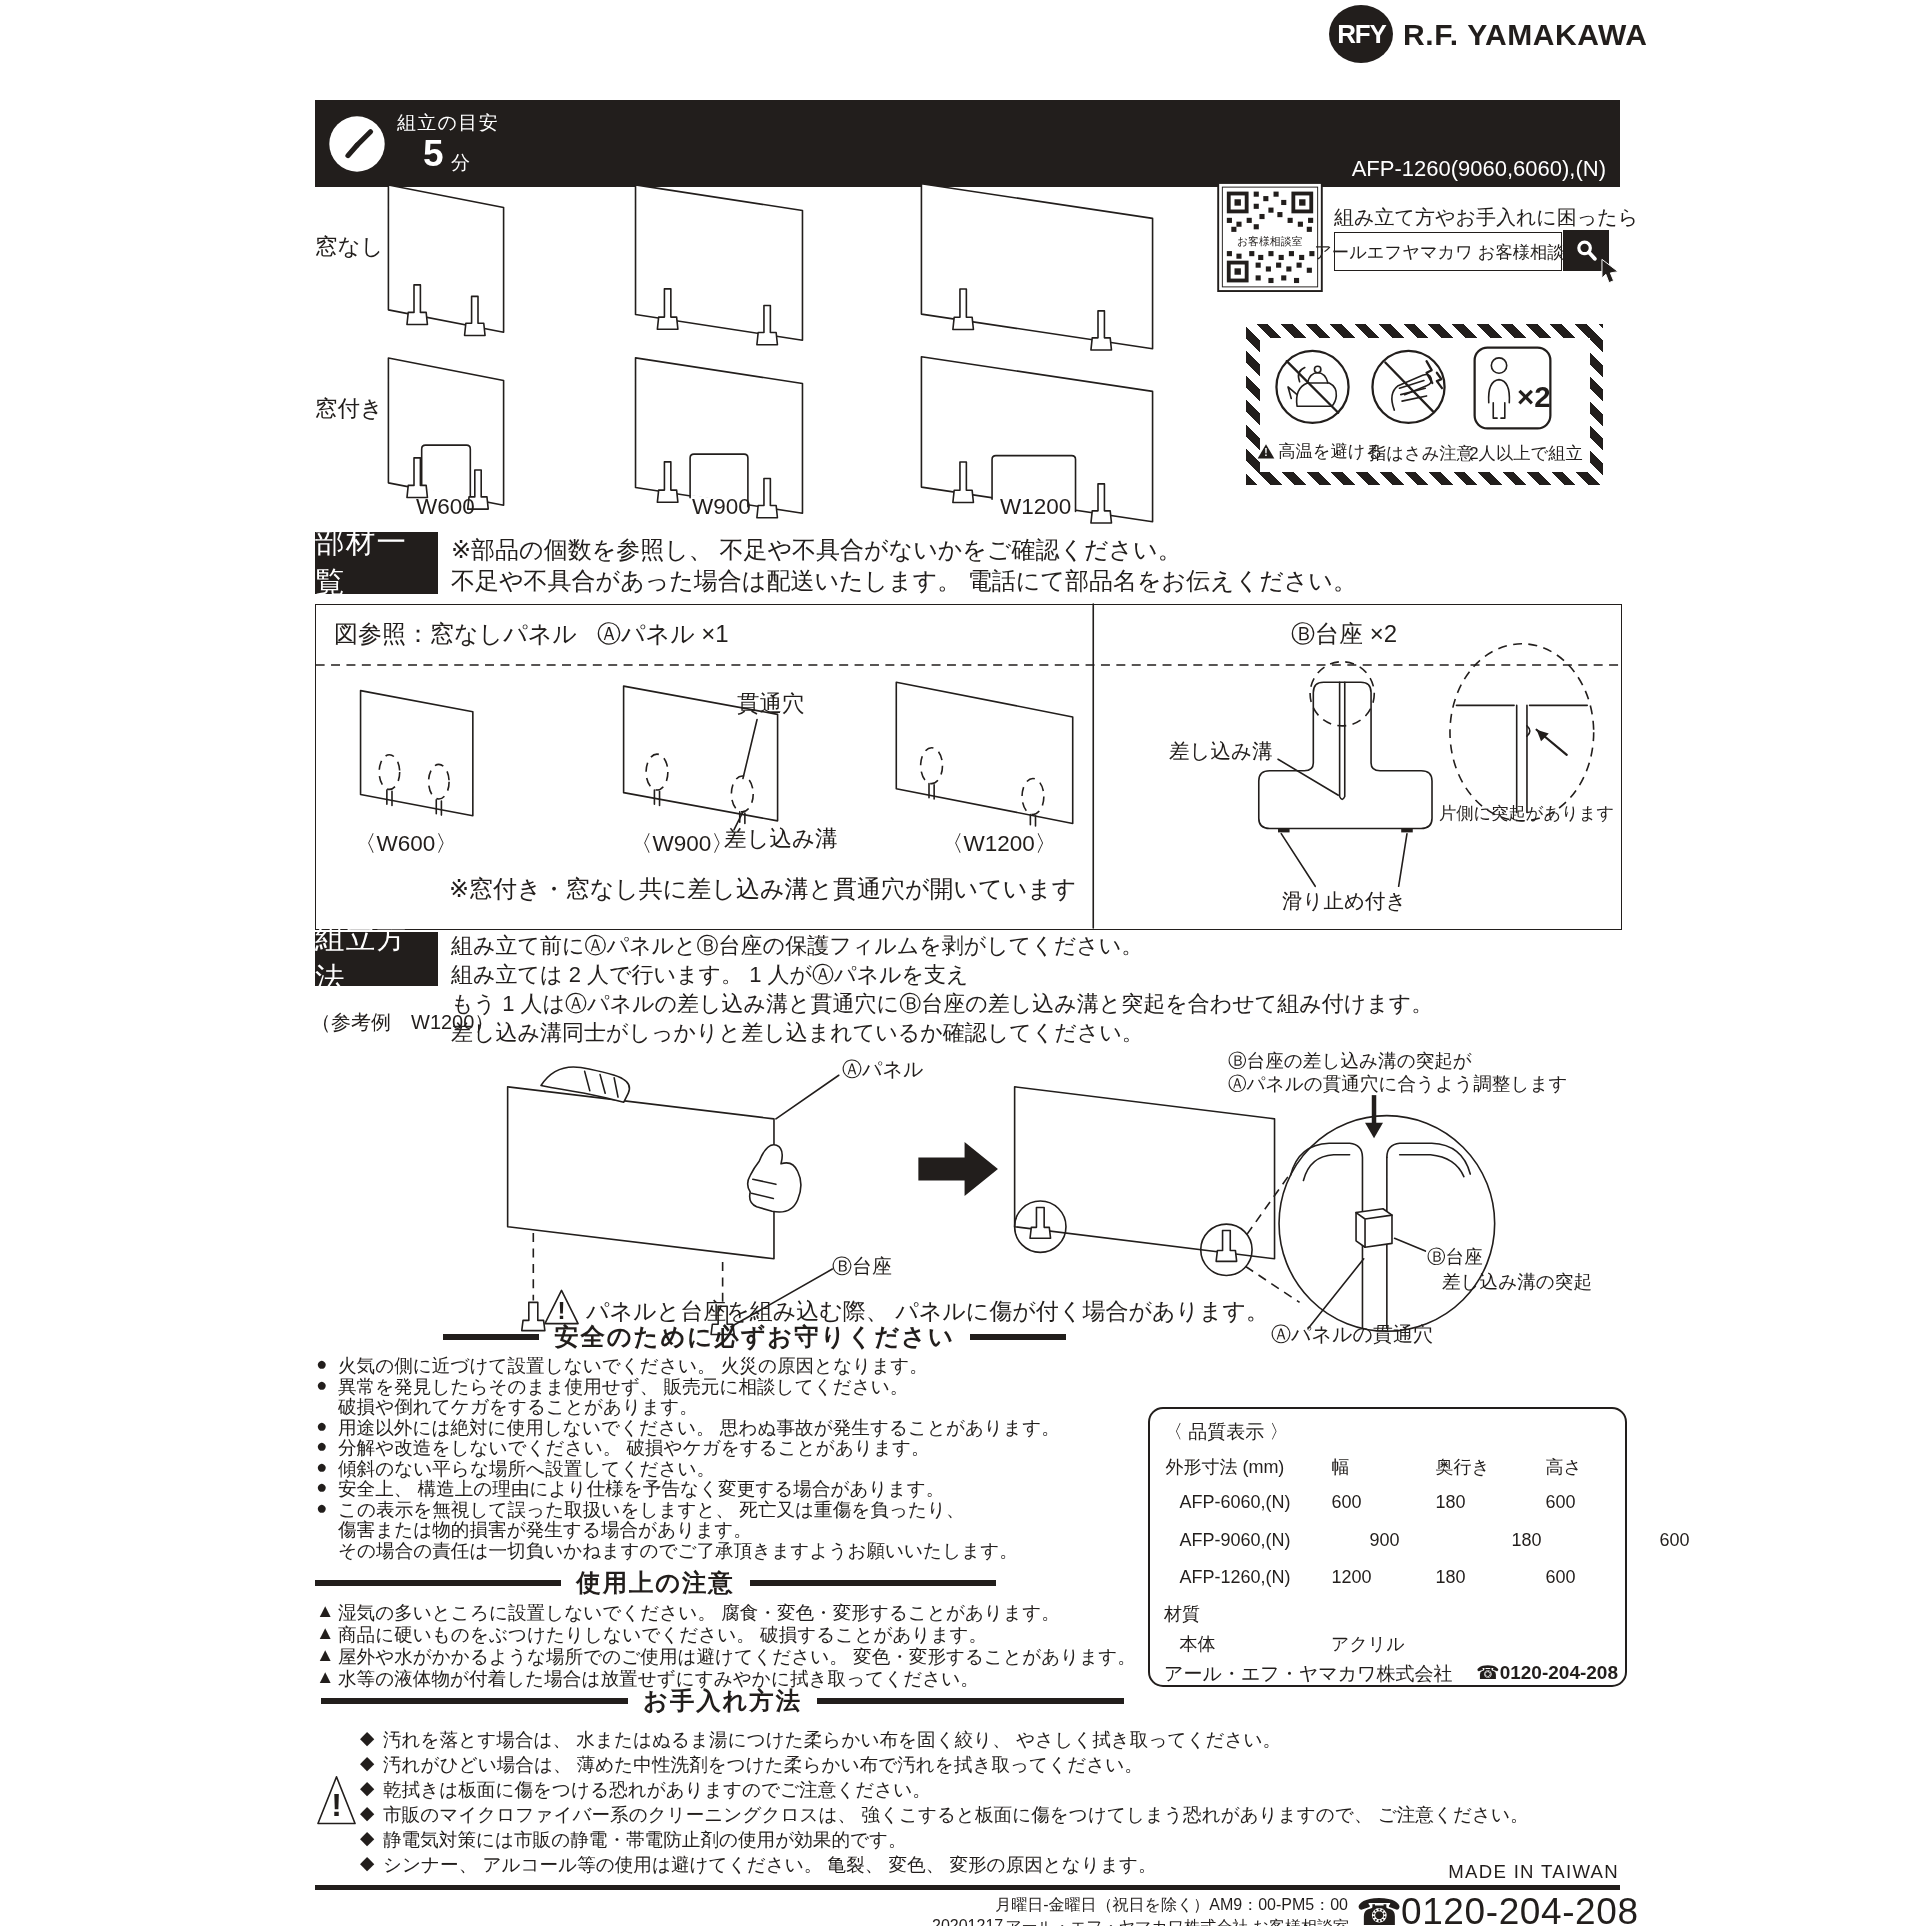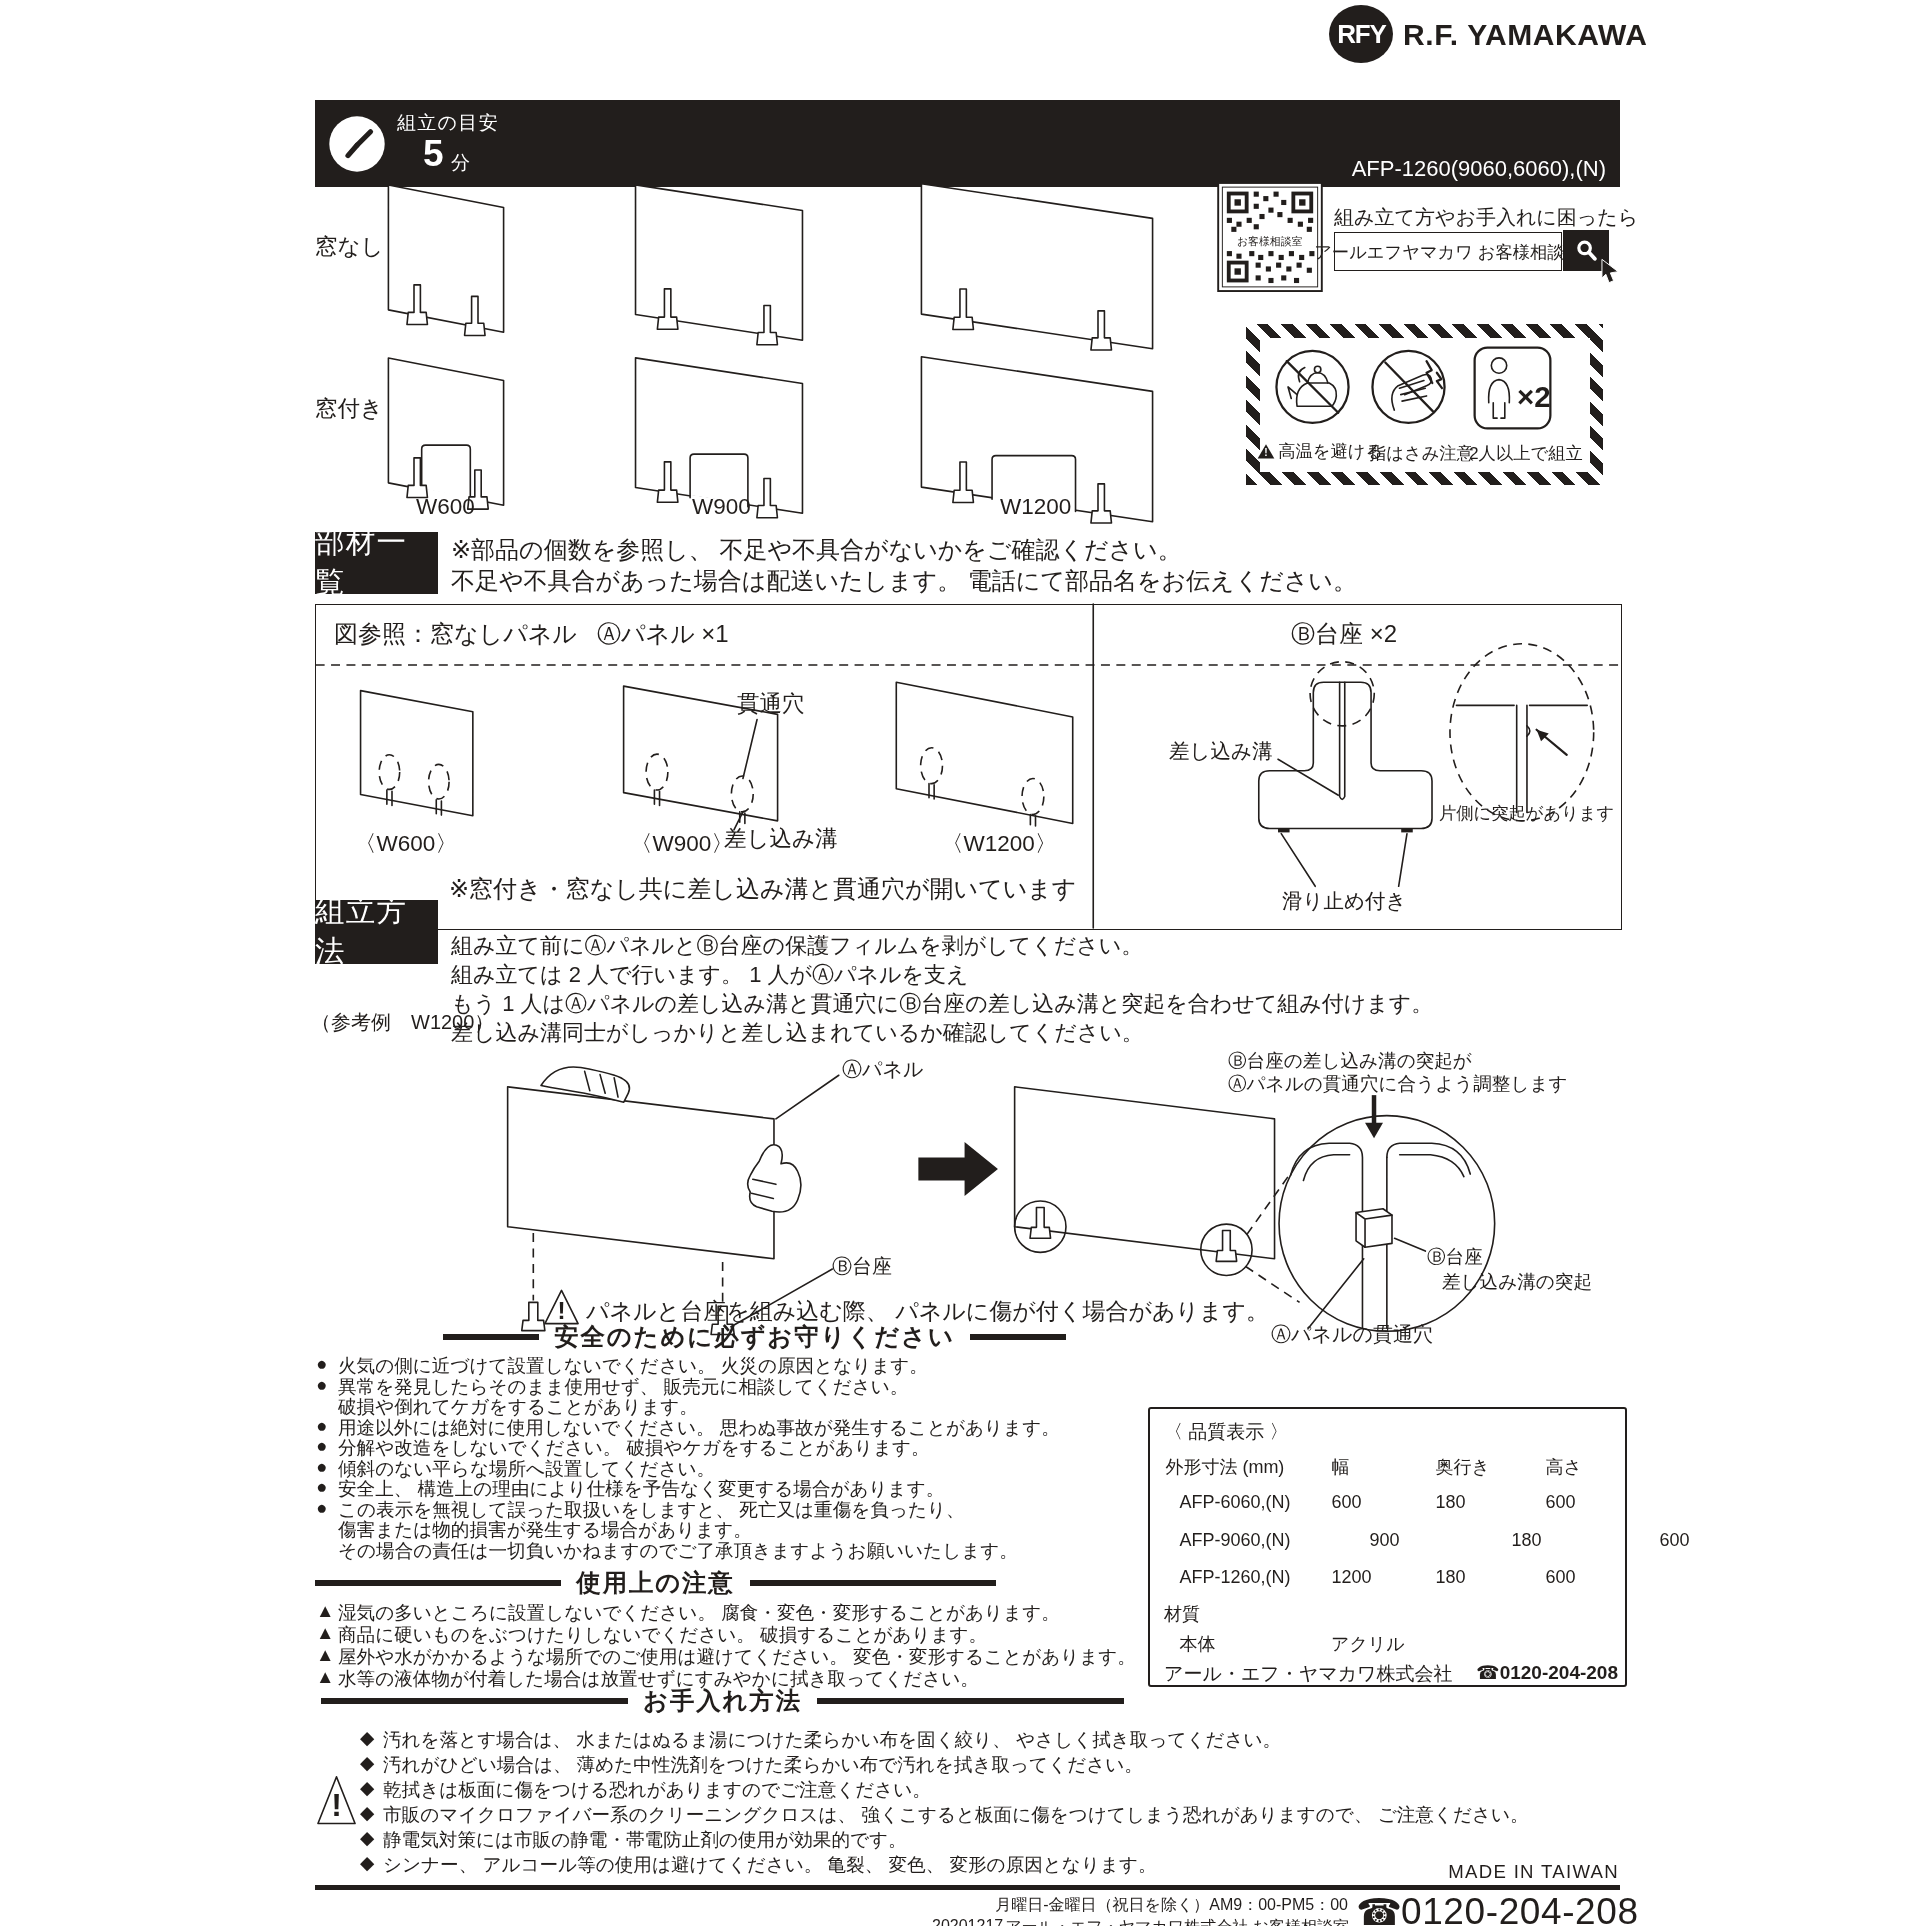--- a/index.html
+++ b/index.html
@@ -17,21 +17,21 @@
   .hdr{background:#221e1c;margin-top:36px;}
   .seclabel{background:#221e1c;color:#fff;display:flex;align-items:center;justify-content:center;
             font-size:29.5px;font-weight:normal;letter-spacing:1.3px;}
   .headrow{display:flex;align-items:center;gap:15.4px;}
   .headrow .rule{flex:1;height:5.1px;background:#221e1c;}
   .headrow .ht{font-size:24.4px;font-weight:bold;letter-spacing:1.9px;white-space:nowrap;}
   .bline{display:flex;white-space:nowrap;font-size:18.6px;}
   .bline .mark{display:inline-block;width:22px;flex:0 0 22px;}
   .careline{font-size:18.6px;}
   .careline .mark{display:inline-block;width:23px;flex:0 0 23px;}
-  .qbox{border:2.6px solid #221e1c;border-radius:3px;}
+  .qbox{border:2.6px solid #221e1c;border-radius:15px;}
   .qgrid{display:grid;grid-template-columns:166px 104px 110px 77px;font-size:18px;white-space:nowrap;}
   .searchbox{border:1.9px solid #221e1c;display:flex;align-items:center;justify-content:center;
              font-size:17.3px;white-space:nowrap;}
   .stripe{background:repeating-linear-gradient(45deg,#221e1c 0 8.3px,#ffffff 8.3px 17.3px);}
   .nowrap{white-space:nowrap;}
 </style>
 </head>
 <body>
 
 <div class="abs" style="left:1323px;top:3.9px;width:302px;height:61px;">
@@ -257,21 +257,21 @@
 <span class="abs nowrap" style="left:737px;top:688px;font-size:22.5px;">貫通穴</span>
 <span class="abs nowrap" style="left:724px;top:823px;font-size:22.5px;">差し込み溝</span>
 <span class="abs nowrap" style="left:354px;top:828px;font-size:22.5px;">〈W600〉</span>
 <span class="abs nowrap" style="left:630px;top:828px;font-size:22.5px;">〈W900〉</span>
 <span class="abs nowrap" style="left:941px;top:828px;font-size:22.5px;">〈W1200〉</span>
 <span class="abs nowrap" style="left:449px;top:873px;font-size:24px;">※窓付き・窓なし共に差し込み溝と貫通穴が開いています</span>
 <span class="abs nowrap" style="left:1169px;top:737px;font-size:20.5px;">差し込み溝</span>
 <span class="abs nowrap" style="left:1439px;top:801px;font-size:17.3px;">片側に突起があります</span>
 <span class="abs nowrap" style="left:1282px;top:887px;font-size:20.5px;">滑り止め付き</span>
 
-<div class="abs seclabel" style="left:315px;top:900px;width:123px;height:64px;">組立方法</div>
+<div class="abs seclabel" style="left:315px;top:932px;width:123px;height:54px;">組立方法</div>
 <span class="abs nowrap" style="left:311px;top:1009px;font-size:20px;">（参考例　W1200）</span>
 <div class="abs nowrap" style="left:451px;top:931px;font-size:22px;">組み立て前にⒶパネルとⒷ台座の保護フィルムを剥がしてください。</div>
 <div class="abs nowrap" style="left:451px;top:960px;font-size:22px;">組み立ては 2 人で行います。 1 人がⒶパネルを支え</div>
 <div class="abs nowrap" style="left:451px;top:989px;font-size:22px;">もう 1 人はⒶパネルの差し込み溝と貫通穴にⒷ台座の差し込み溝と突起を合わせて組み付けます。</div>
 <div class="abs nowrap" style="left:451px;top:1018px;font-size:22px;">差し込み溝同士がしっかりと差し込まれているか確認してください。</div>
 
 <svg class="abs" style="left:315px;top:1047px;" width="1303" height="292" viewBox="0 0 2030 455">
 
   <path class="wf" d="M300,62 L715,112 L715,330 L300,280 Z"></path>
   <path class="wf" d="M352,60 Q374,26 414,32 Q468,42 480,50 Q494,58 488,72 L481,86 Q450,78 420,72 Q382,66 352,60 Z"></path>

